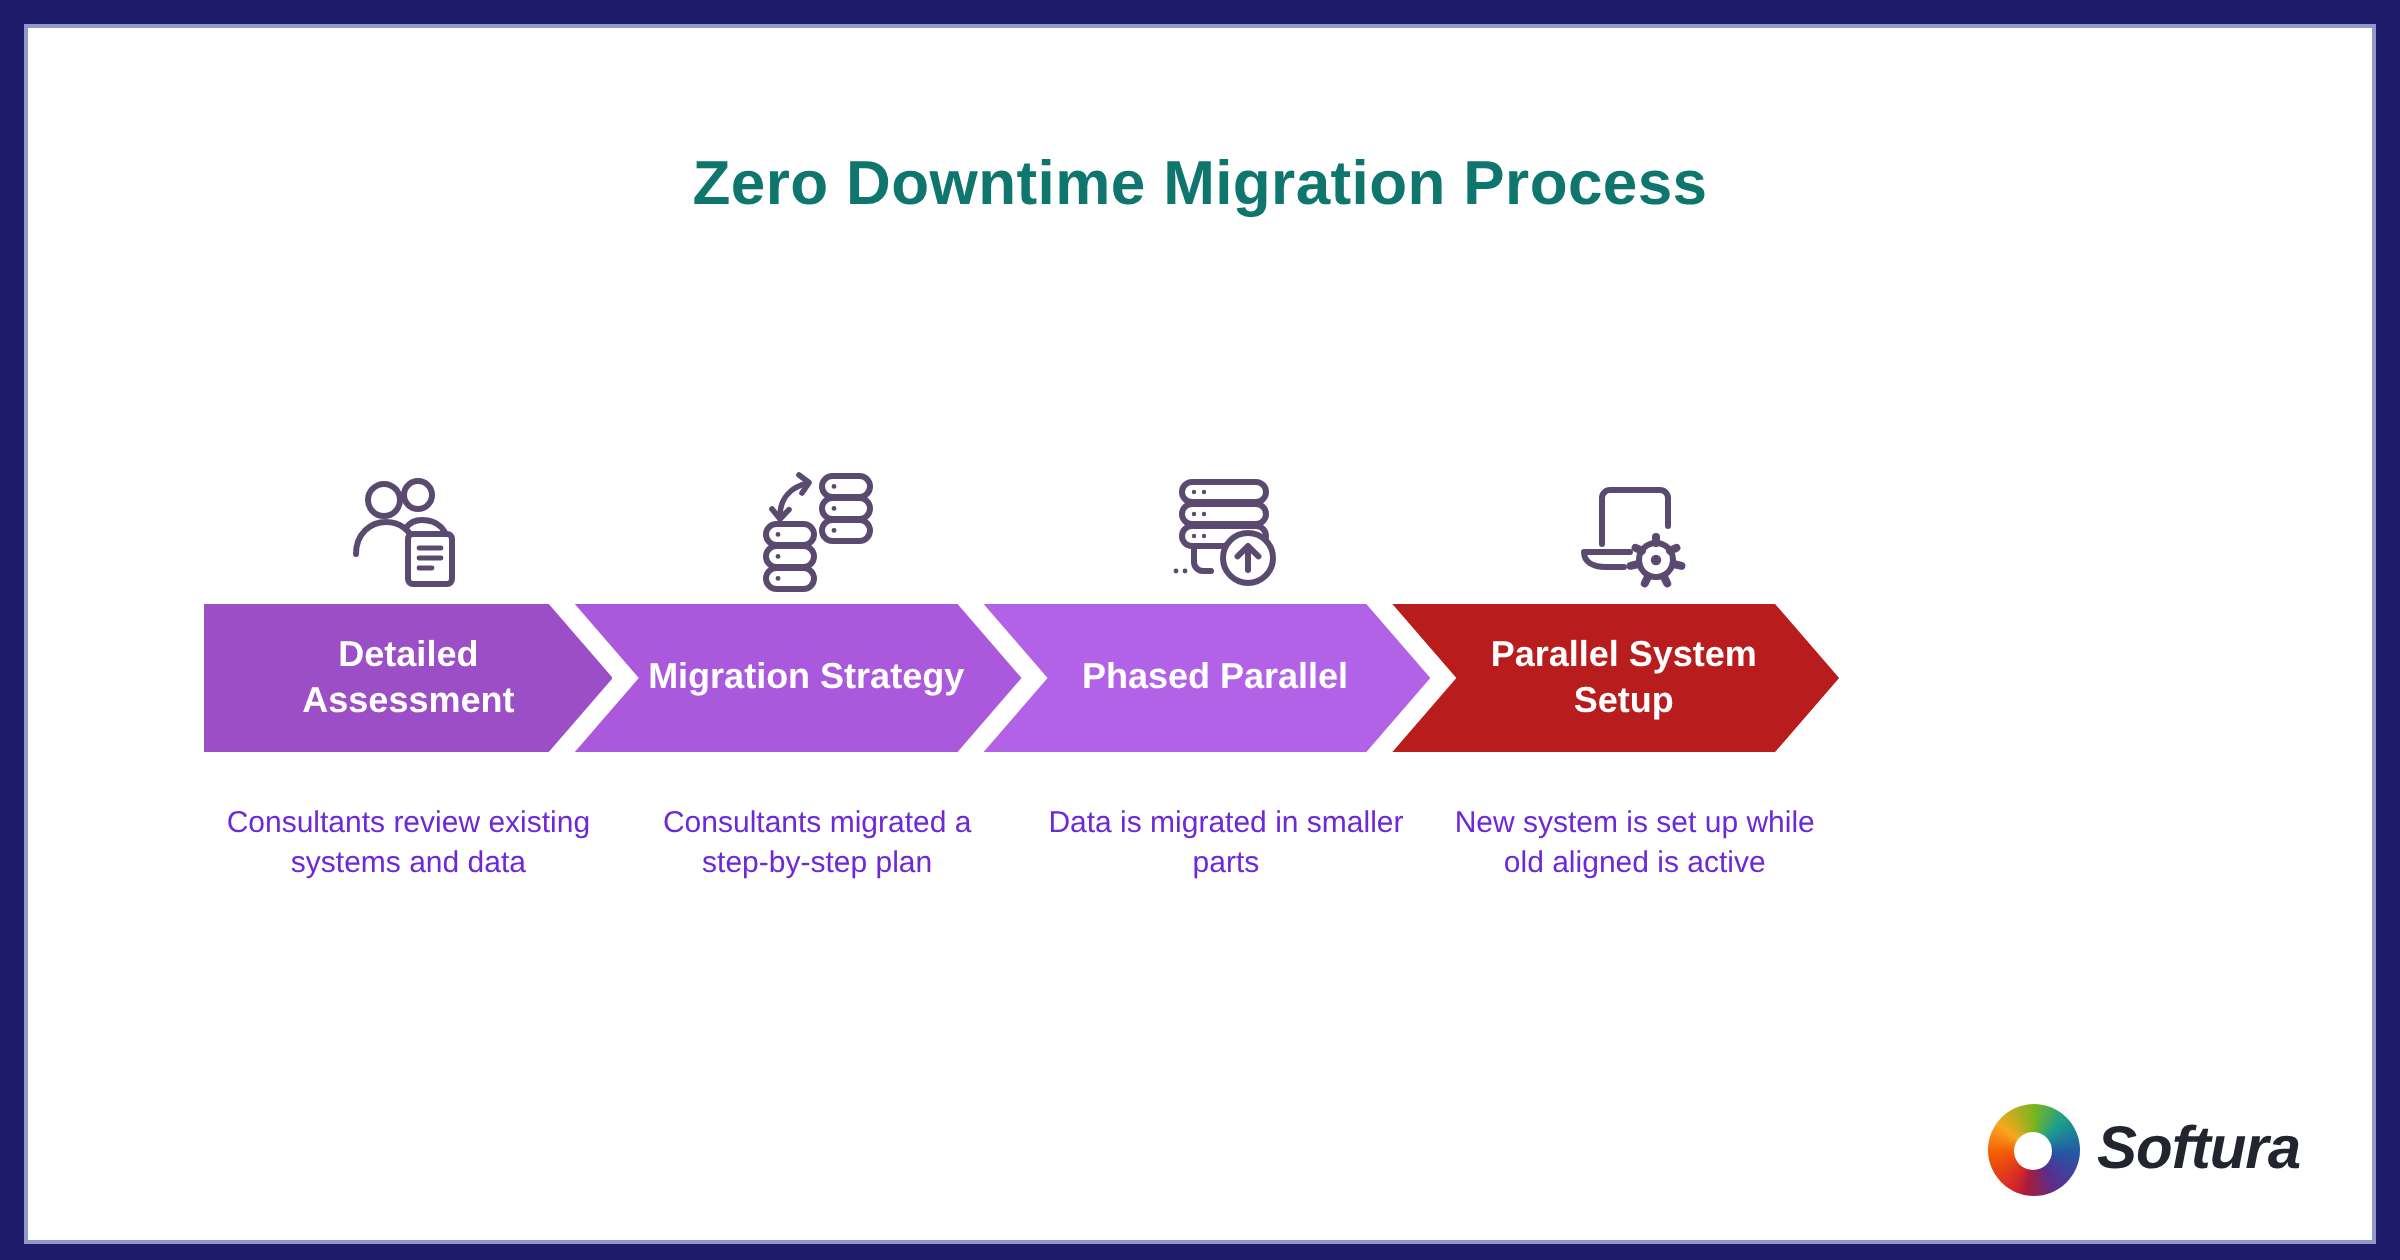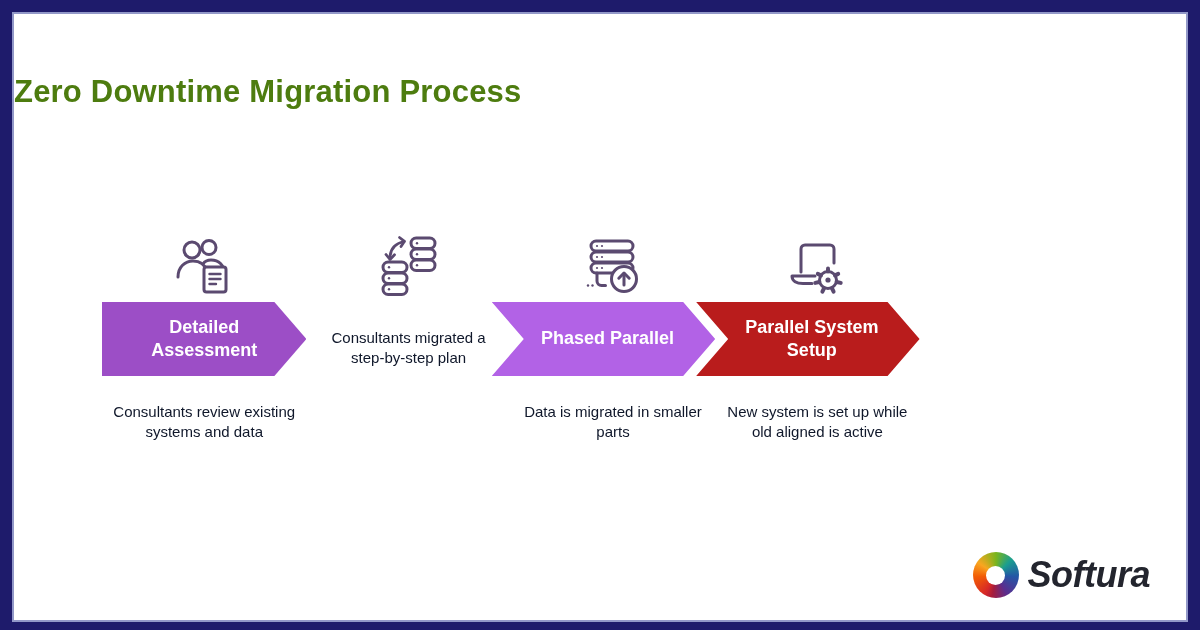--- a/index.html
+++ b/index.html
@@ -1,37 +1,37 @@
 <!DOCTYPE html>
 <html><head>
 <meta charset="utf-8">
 <style>
   html,body{margin:0;padding:0;}
   body{font-family:"Liberation Sans","DejaVu Sans",sans-serif;}
   .canvas{position:relative;width:1200px;height:630px;background:#1e1b6b;overflow:hidden;}
   .inner{position:absolute;left:14px;top:14px;right:14px;bottom:10px;background:#ffffff;box-shadow:0 0 0 2px #9298c8;}
-  .title{position:absolute;top:60px;left:0;right:0;text-align:left;margin:0;
-         font-size:31px;font-weight:800;color:#4d7c0f;letter-spacing:.2px;}
+  .title{position:absolute;top:60px;left:0;right:0;text-align:center;margin:0;
+         font-size:31px;font-weight:800;color:#0f766e;letter-spacing:.2px;}
   .steps{position:absolute;left:88px;top:212px;width:1022px;display:flex;}
   .step{flex:0 0 204.4px;width:204.4px;display:flex;flex-direction:column;}
   .icon-box{height:76px;display:flex;align-items:flex-end;justify-content:center;padding-bottom:6px;box-sizing:border-box;}
   .step-icon{width:64px;height:62px;}
   .chevron{height:74px;display:flex;align-items:center;justify-content:center;text-align:center;
            margin-left:-19px;width:calc(100% + 19px);box-sizing:border-box;padding:0 26px 0 34px;
            clip-path:polygon(0 0,calc(100% - 32px) 0,100% 50%,calc(100% - 32px) 100%,0 100%,32px 50%);}
   .step.first .chevron{margin-left:0;width:100%;padding:0 30px;
            clip-path:polygon(0 0,calc(100% - 32px) 0,100% 50%,calc(100% - 32px) 100%,0 100%);justify-content:center;}
   .step-label{color:#ffffff;font-size:18px;font-weight:700;line-height:1.28;}
-  .step-desc{margin-top:26px;text-align:center;color:#0f172a;font-size:15px;line-height:1.35;padding:0 8px;}
+  .step-desc{margin-top:26px;text-align:center;color:#6d28d9;font-size:15px;line-height:1.35;padding:0 8px;}
   .logo{position:absolute;right:36px;bottom:22px;display:flex;align-items:center;gap:9px;}
   .swirl{width:46px;height:46px;border-radius:50%;
          background:conic-gradient(from 210deg,#d62828,#f25c05 55deg,#f9a620 95deg,#7ab51d 150deg,#1a9e8f 195deg,#2456a6 245deg,#5b2d8e 300deg,#a61c3c 340deg,#d62828 360deg);
          display:flex;align-items:center;justify-content:center;}
   .swirl-hole{width:19px;height:19px;border-radius:50%;background:#ffffff;}
-  .logo-text{font-size:36px;font-weight:700;font-style:italic;color:#23252e;letter-spacing:-.5px;}
+  .logo-text{font-size:30px;font-weight:700;font-style:italic;color:#23252e;letter-spacing:-.5px;}
   .icon-defs{position:absolute;width:0;height:0;overflow:hidden;}
 </style>
 </head>
 <body>
 
 <div class="canvas">
   <div class="inner">
 
     <h1 class="title">Zero Downtime Migration Process</h1>
 
@@ -46,20 +46,23 @@
       <span class="step-label">Detailed Assessment</span>
     </div>
     <div class="step-desc">Consultants review existing systems and data</div>
   </div>
 
   <div class="step">
     <div class="icon-box">
       <svg class="step-icon" viewBox="0 0 64 62">
               <use href="#sym-servers-transfer-icon"></use>
             </svg>
+    </div>
+    <div class="chevron" style="background: rgb(170, 88, 220);">
+      <span class="step-label">Migration Strategy</span>
     </div>
     <div class="step-desc">Consultants migrated a step-by-step plan</div>
   </div>
 
   <div class="step">
     <div class="icon-box">
       <svg class="step-icon" viewBox="0 0 64 62">
               <use href="#sym-server-upload-icon"></use>
             </svg>
     </div>

